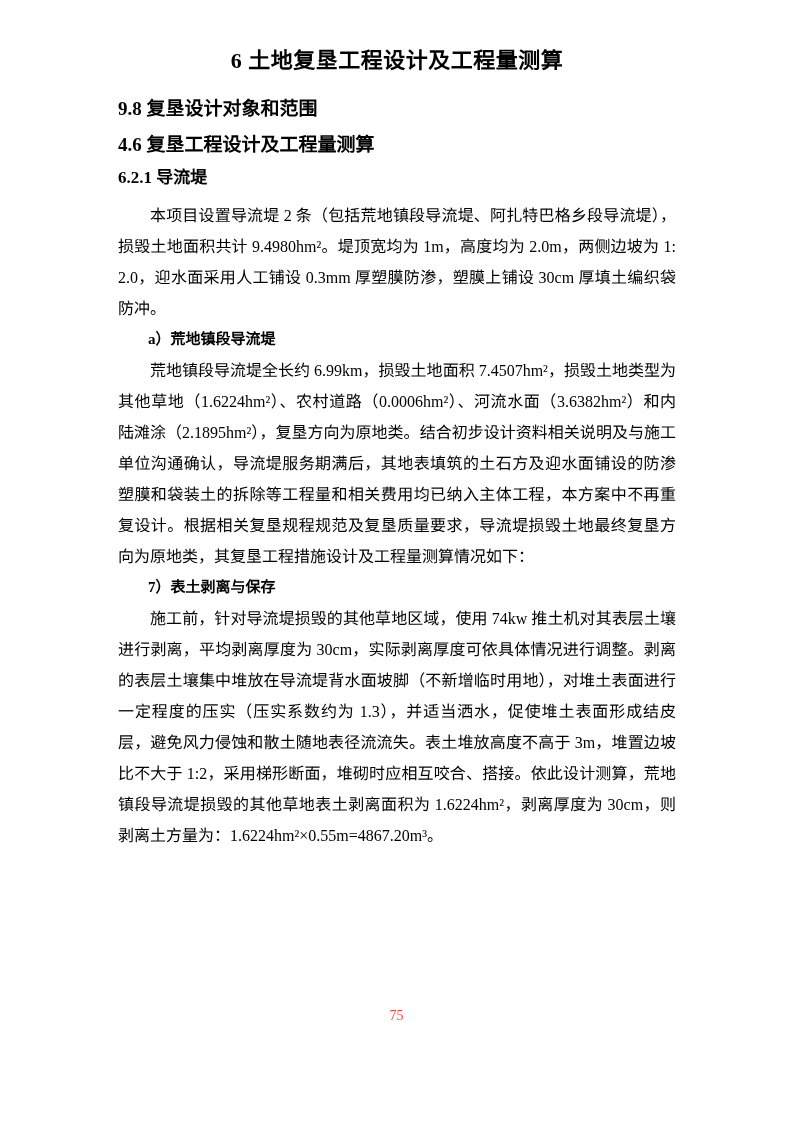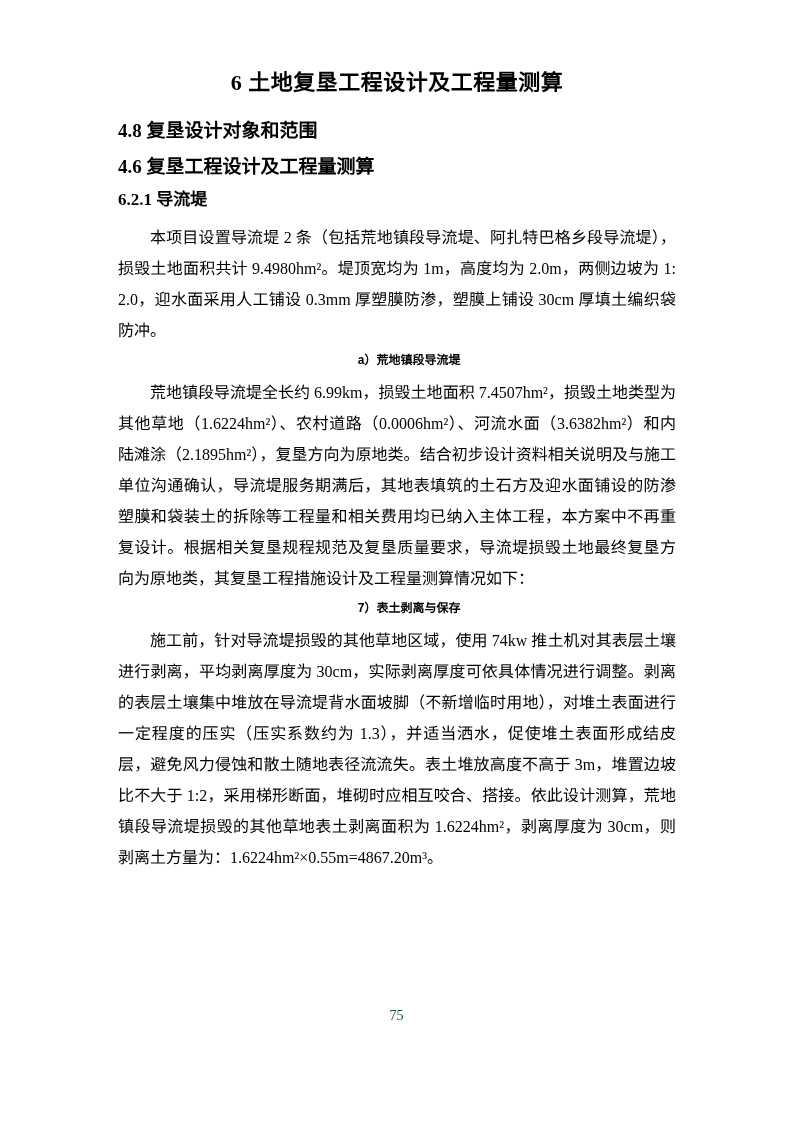--- a/index.html
+++ b/index.html
@@ -7,21 +7,21 @@
     padding: 0;
     background: #ffffff;
   }
   .page {
     position: relative;
     width: 793px;
     height: 1122px;
     margin: 0 auto;
     background: #ffffff;
     box-sizing: border-box;
-    padding: 68px 117px 0 118px;
+    padding: 46px 117px 0 118px;
     font-family: "Liberation Serif", "DejaVu Serif", serif;
     color: #000000;
     overflow: hidden;
   }
   .doc-title {
     margin: 0 0 20px 0;
     font-family: "Liberation Serif", "DejaVu Serif", serif;
     font-weight: bold;
     font-size: 22px;
     line-height: 30px;
@@ -51,47 +51,46 @@
   .body-par {
     margin: 0;
     font-size: 16px;
     line-height: 31px;
     text-align: justify;
     text-indent: 2em;
     word-break: break-all;
   }
   .sub-heading {
     margin: 0;
-    font-size: 12px;
+    font-size: 15px;
     line-height: 31px;
     font-weight: bold;
     text-indent: 2em;
-    text-align: center;
-    font-family: Liberation Mono, monospace;
+    text-align: left;
   }
   .page-number {
     position: absolute;
     left: 0;
     top: 1006px;
     width: 793px;
     text-align: center;
     font-size: 14px;
     line-height: 20px;
     font-family: "Liberation Serif", "DejaVu Serif", serif;
-    color: #14532d;
+    color: #ef4444;
   }
 </style>
 </head>
 <body>
 
 <div class="page">
 
   <h1 class="doc-title">6 土地复垦工程设计及工程量测算</h1>
 
-  <h2 class="h2">4.8 复垦设计对象和范围</h2>
+  <h2 class="h2">9.8 复垦设计对象和范围</h2>
 
 
   <h2 class="h2 second">4.6 复垦工程设计及工程量测算</h2>
 
   <h3 class="h3">6.2.1 导流堤</h3>
 
   <p class="body-par">本项目设置导流堤 2 条（包括荒地镇段导流堤、阿扎特巴格乡段导流堤），损毁土地面积共计 9.4980hm²。堤顶宽均为 1m，高度均为 2.0m，两侧边坡为 1:2.0，迎水面采用人工铺设 0.3mm 厚塑膜防渗，塑膜上铺设 30cm 厚填土编织袋防冲。</p>
 
   <p class="sub-heading">a）荒地镇段导流堤</p>
 

